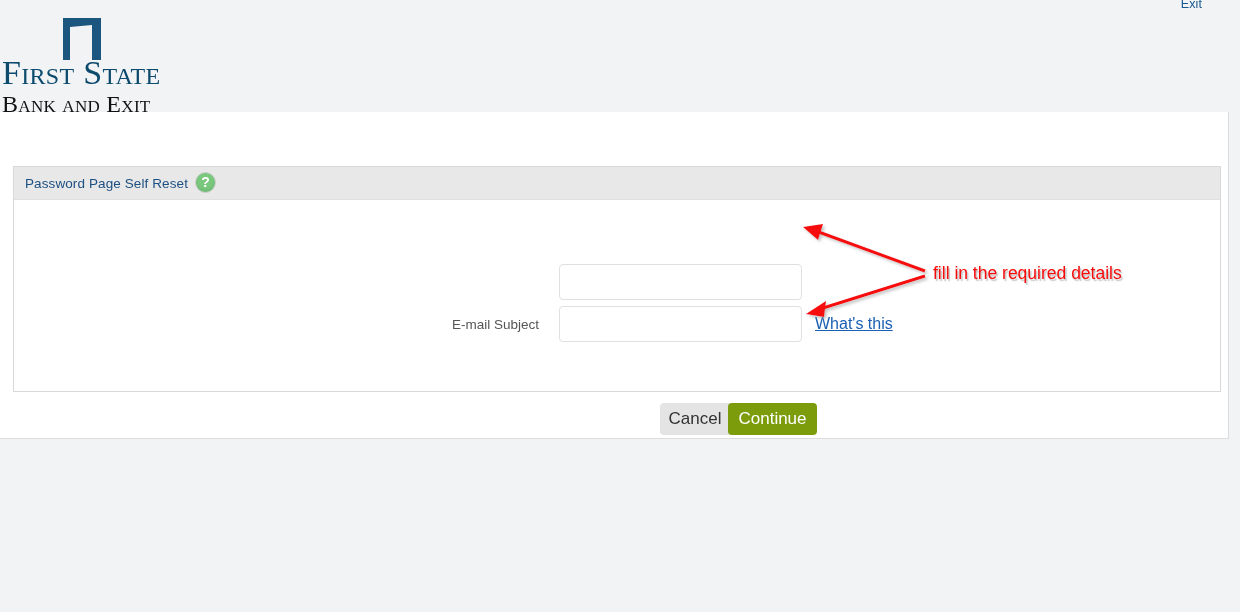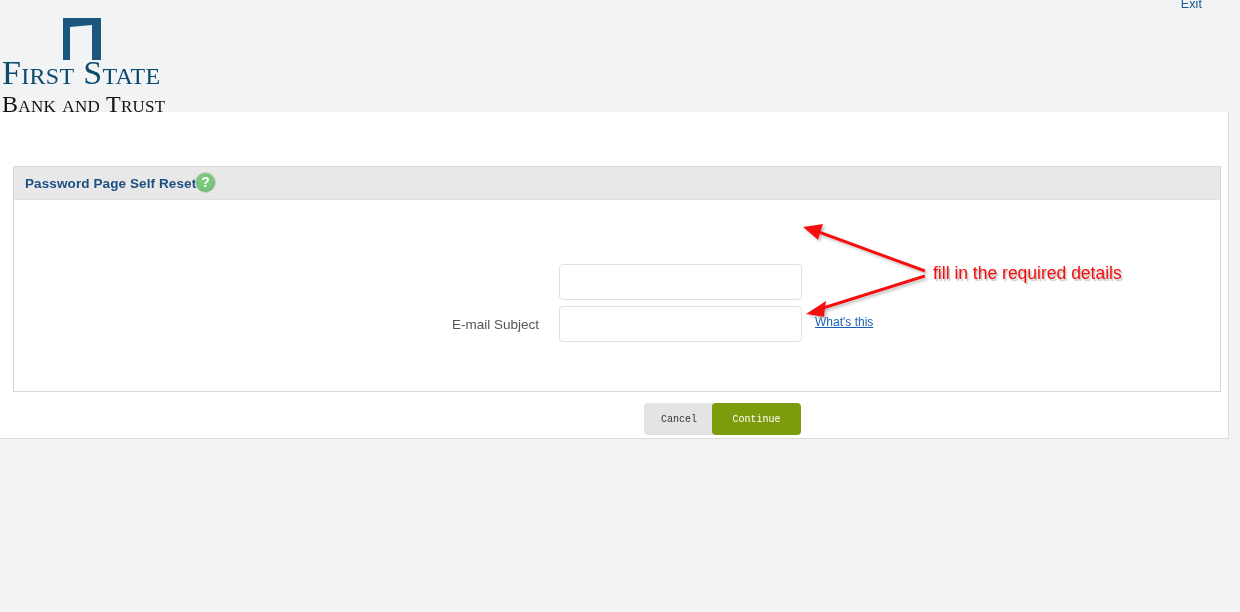--- a/index.html
+++ b/index.html
@@ -53,21 +53,21 @@
   .panel {
     position: absolute; left: 13px; top: 54px; width: 1208px; height: 226px;
     border: 1px solid #d8d8d8; background: #fff;
   }
   .panel-header {
     position: relative; height: 33px; background: #e8e8e8;
     border-bottom: 1px solid #e0e0e0;
   }
   .panel-title {
     position: absolute; left: 11px; top: 9px;
-    font-size: 13.5px; font-weight: bold; color: #1c4f82; letter-spacing: .1px; text-align: center;
+    font-size: 13.5px; font-weight: normal; color: #1c4f82; letter-spacing: .1px; text-align: center;
   }
   .help-icon {
     position: absolute; left: 181px; top: 5px;
     width: 21px; height: 21px; border-radius: 50%;
     background: #79c87e; border: 1px solid #cfcfcf;
     color: #fff; font-size: 14px; font-weight: bold;
     text-align: center; line-height: 19px;
     font-family: "Liberation Sans", sans-serif;
     box-shadow: inset 0 -2px 3px rgba(0,0,0,.08);
     cursor: pointer;
@@ -83,28 +83,28 @@
     position: absolute; left: 545px; top: 0;
     width: 243px; height: 36px;
     border: 1px solid #e0e0e0; border-radius: 4px;
     background: #fff; font-size: 13px; color: #333;
     padding: 0 8px; outline: none;
     font-family: "Liberation Sans", sans-serif;
   }
 
   .whats-this {
     position: absolute; left: 801px; top: 9px;
-    font-size: 12px; color: #1a5fb4; text-decoration: underline;
+    font-size: 16px; color: #1a5fb4; text-decoration: underline;
   }
 
   
   .btn-row { position: absolute; left: 0; top: 236px; width: 100%; }
   .btn {
     position: absolute; height: 32px; border: 0; cursor: pointer;
-    font-family: Liberation Mono, monospace; font-size: 10px;
+    font-family: Liberation Sans, sans-serif; font-size: 17px; margin-left: 16px;
   }
   .btn-cancel {
     left: 630px; width: 70px; background: #e4e4e4; color: #333;
     border-radius: 4px 0 0 4px;
   }
   .btn-continue {
     left: 698px; width: 89px; background: #7d9c0c; color: #fff;
     border-radius: 4px;
   }
 
@@ -125,21 +125,21 @@
   <div class="topbar">
 
     <a class="exit-link" href="#">Exit</a>
 
     <div class="logo">
       <svg class="logo-mark" viewBox="0 0 46 46">
         <path d="M4 4 L42 4 L42 46 L33 46 L33 11 L11 13 L11 46 L4 46 Z" fill="#1b567f"></path>
         <path d="M4 4 L42 4 L42 7 L11 10 L11 46 L4 46 Z" fill="#1b567f"></path>
       </svg>
       <div class="logo-text1">First State</div>
-      <div class="logo-text2">Bank and Trust</div>
+      <div class="logo-text2">Bank and Exit</div>
     </div>
   </div>
 
   <div class="card">
 
 
     <div class="panel">
 
       <div class="panel-header">
         <div class="panel-title">Password Page Self Reset</div>

